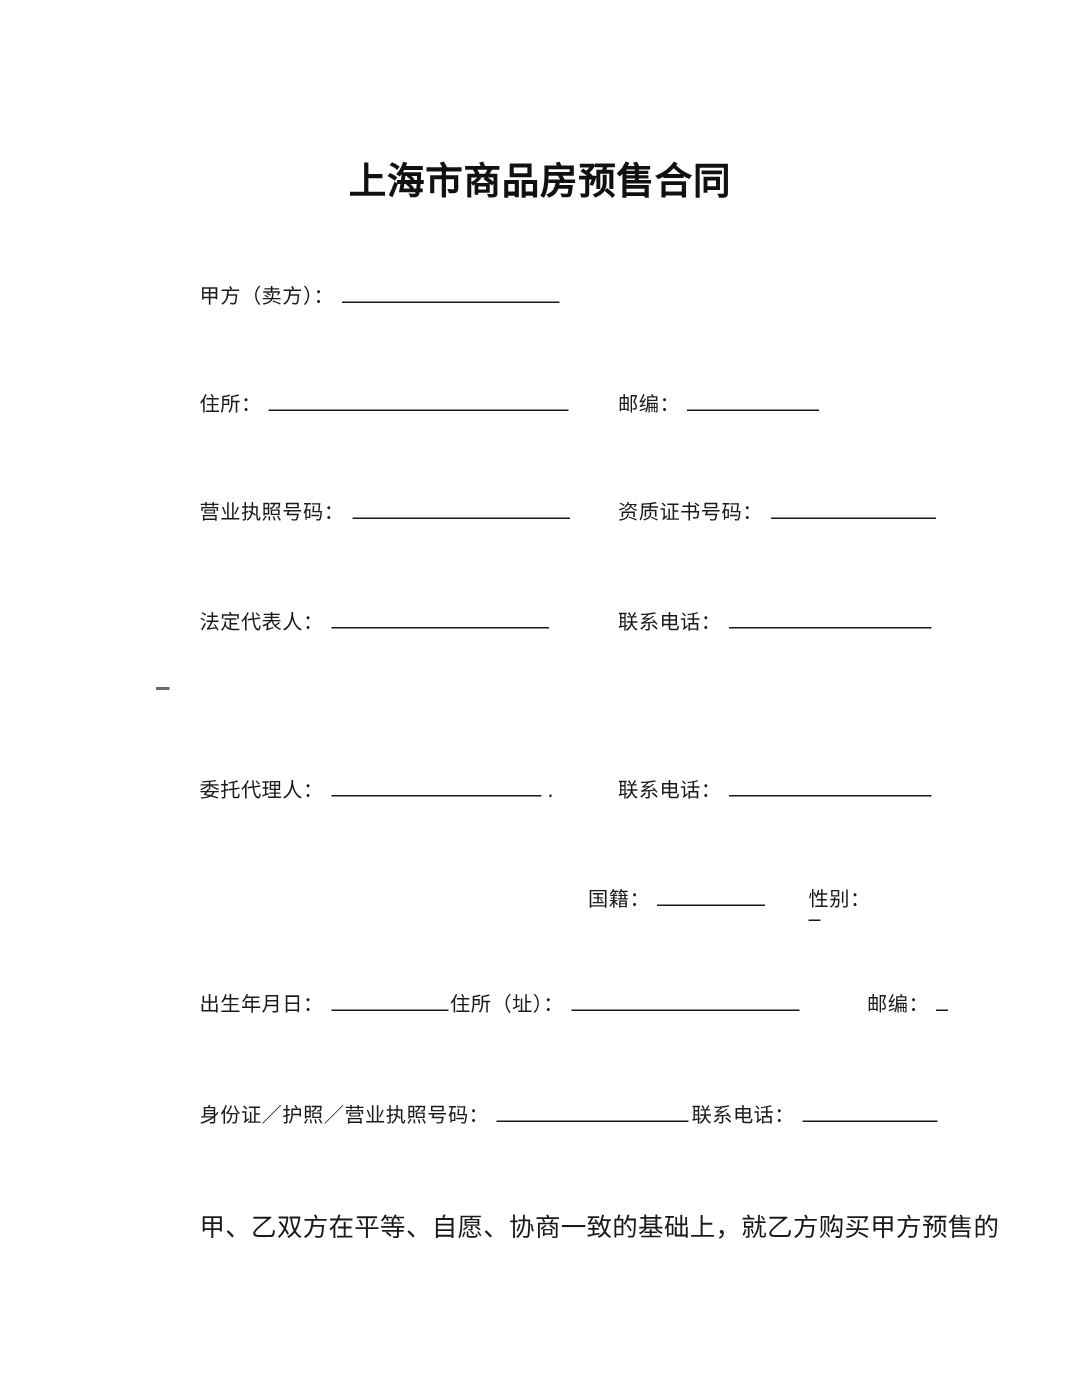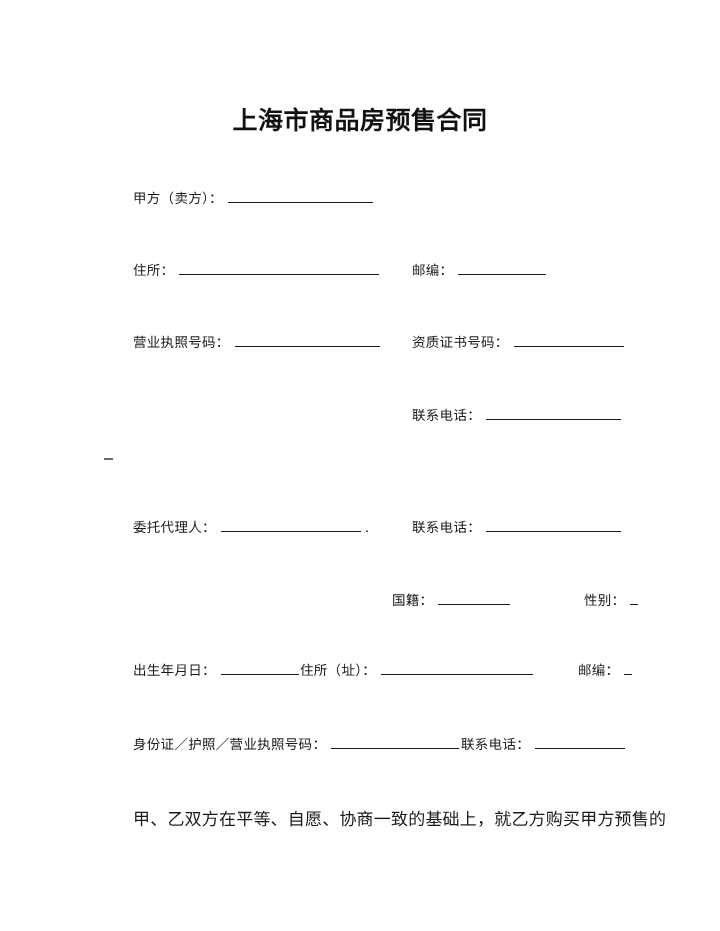--- a/index.html
+++ b/index.html
@@ -128,20 +128,24 @@
         <div class="field" style="left: 133px;">
           <span class="field-label">营业执照号码：</span>
           <span class="blank" style="width: 145px;"></span>
         </div>
         <div class="field" style="left: 412px;">
           <span class="field-label">资质证书号码：</span>
           <span class="blank" style="width: 110px;"></span>
         </div>
       </div>
       <div class="form-row" style="top: 402px;">
+        <div class="field" style="left: 133px;">
+          <span class="field-label">法定代表人：</span>
+          <span class="blank" style="width: 145px;"></span>
+        </div>
         <div class="field" style="left: 412px;">
           <span class="field-label">联系电话：</span>
           <span class="blank" style="width: 135px;"></span>
         </div>
       </div>
       <div class="form-row" style="top: 514px;">
         <div class="field" style="left: 133px;">
           <span class="field-label">委托代理人：</span>
           <span class="blank" style="width: 140px;"></span>
           <span class="trailing-dot">.</span>
@@ -149,21 +153,21 @@
         <div class="field" style="left: 412px;">
           <span class="field-label">联系电话：</span>
           <span class="blank" style="width: 135px;"></span>
         </div>
       </div>
       <div class="form-row" style="top: 587px;">
         <div class="field" style="left: 392px;">
           <span class="field-label">国籍：</span>
           <span class="blank" style="width: 72px;"></span>
         </div>
-        <div class="field" style="left: 584px;">
+        <div class="field" style="left: 534px; flex-direction: column;">
           <span class="field-label">性别：</span>
           <span class="blank" style="width: 8px;"></span>
         </div>
       </div>
       <div class="form-row" style="top: 657px;">
         <div class="field" style="left: 133px;">
           <span class="field-label">出生年月日：</span>
           <span class="blank" style="width: 78px;"></span>
         </div>
         <div class="field" style="left: 300px;">

